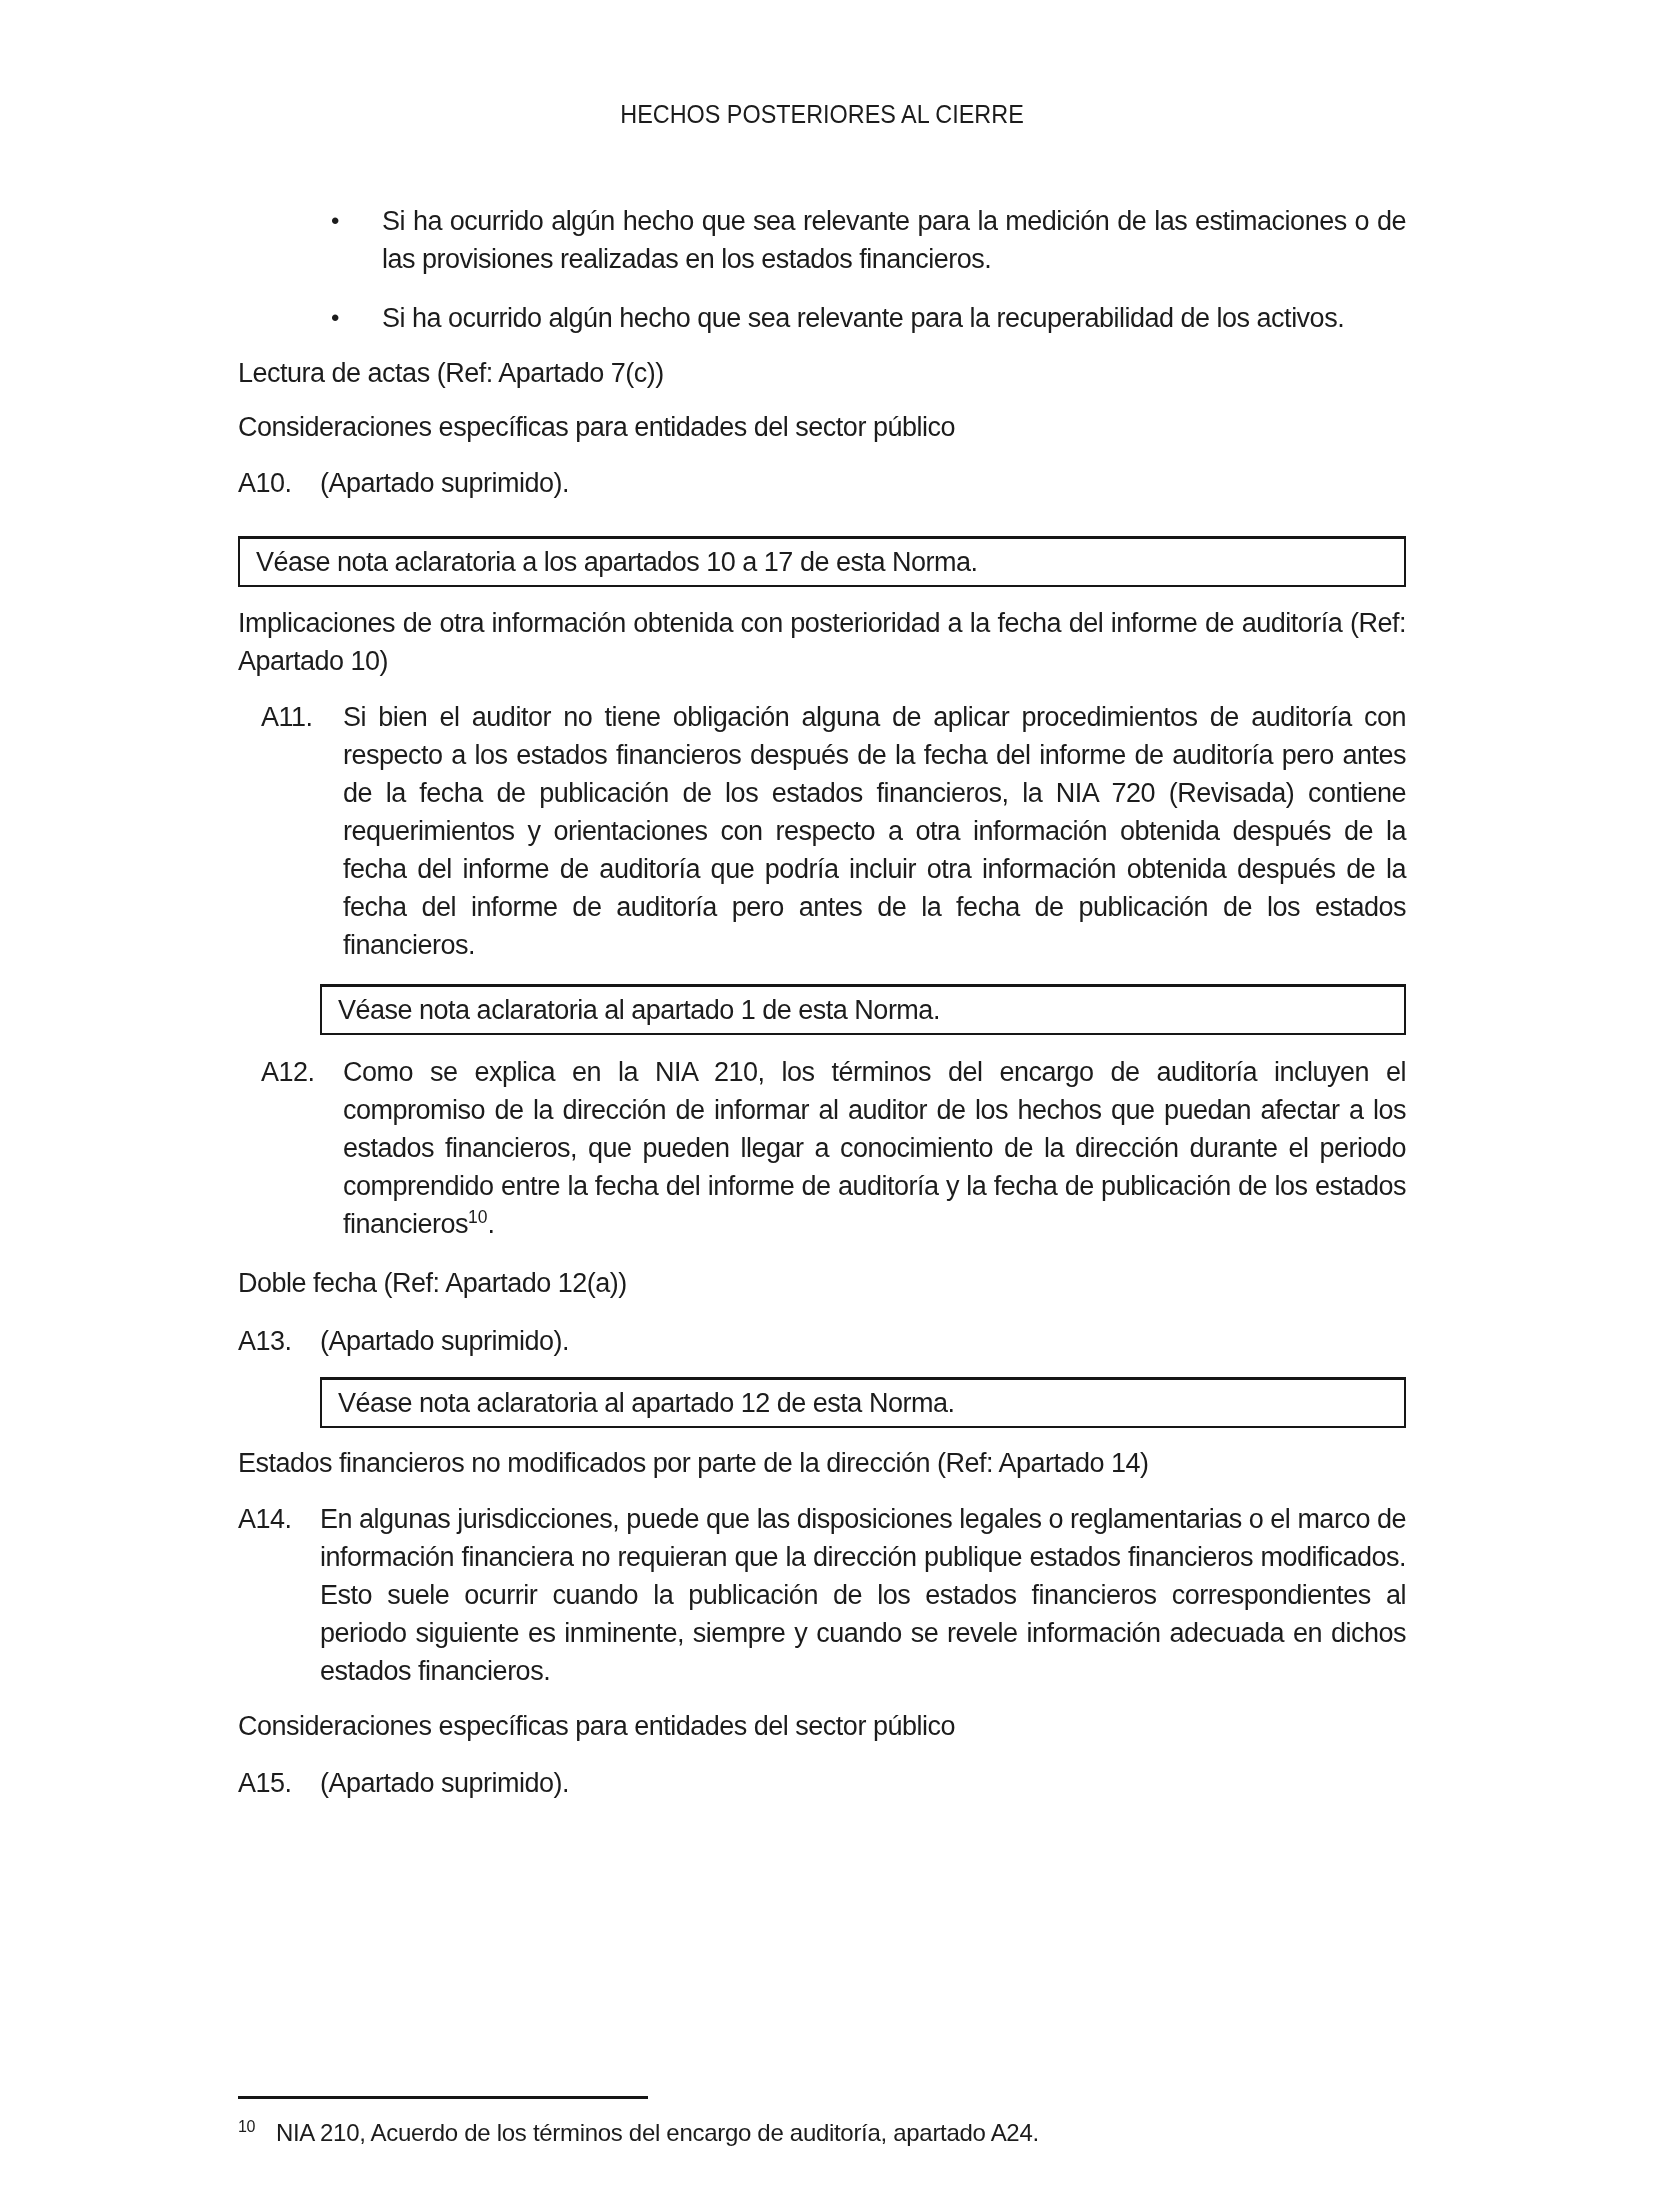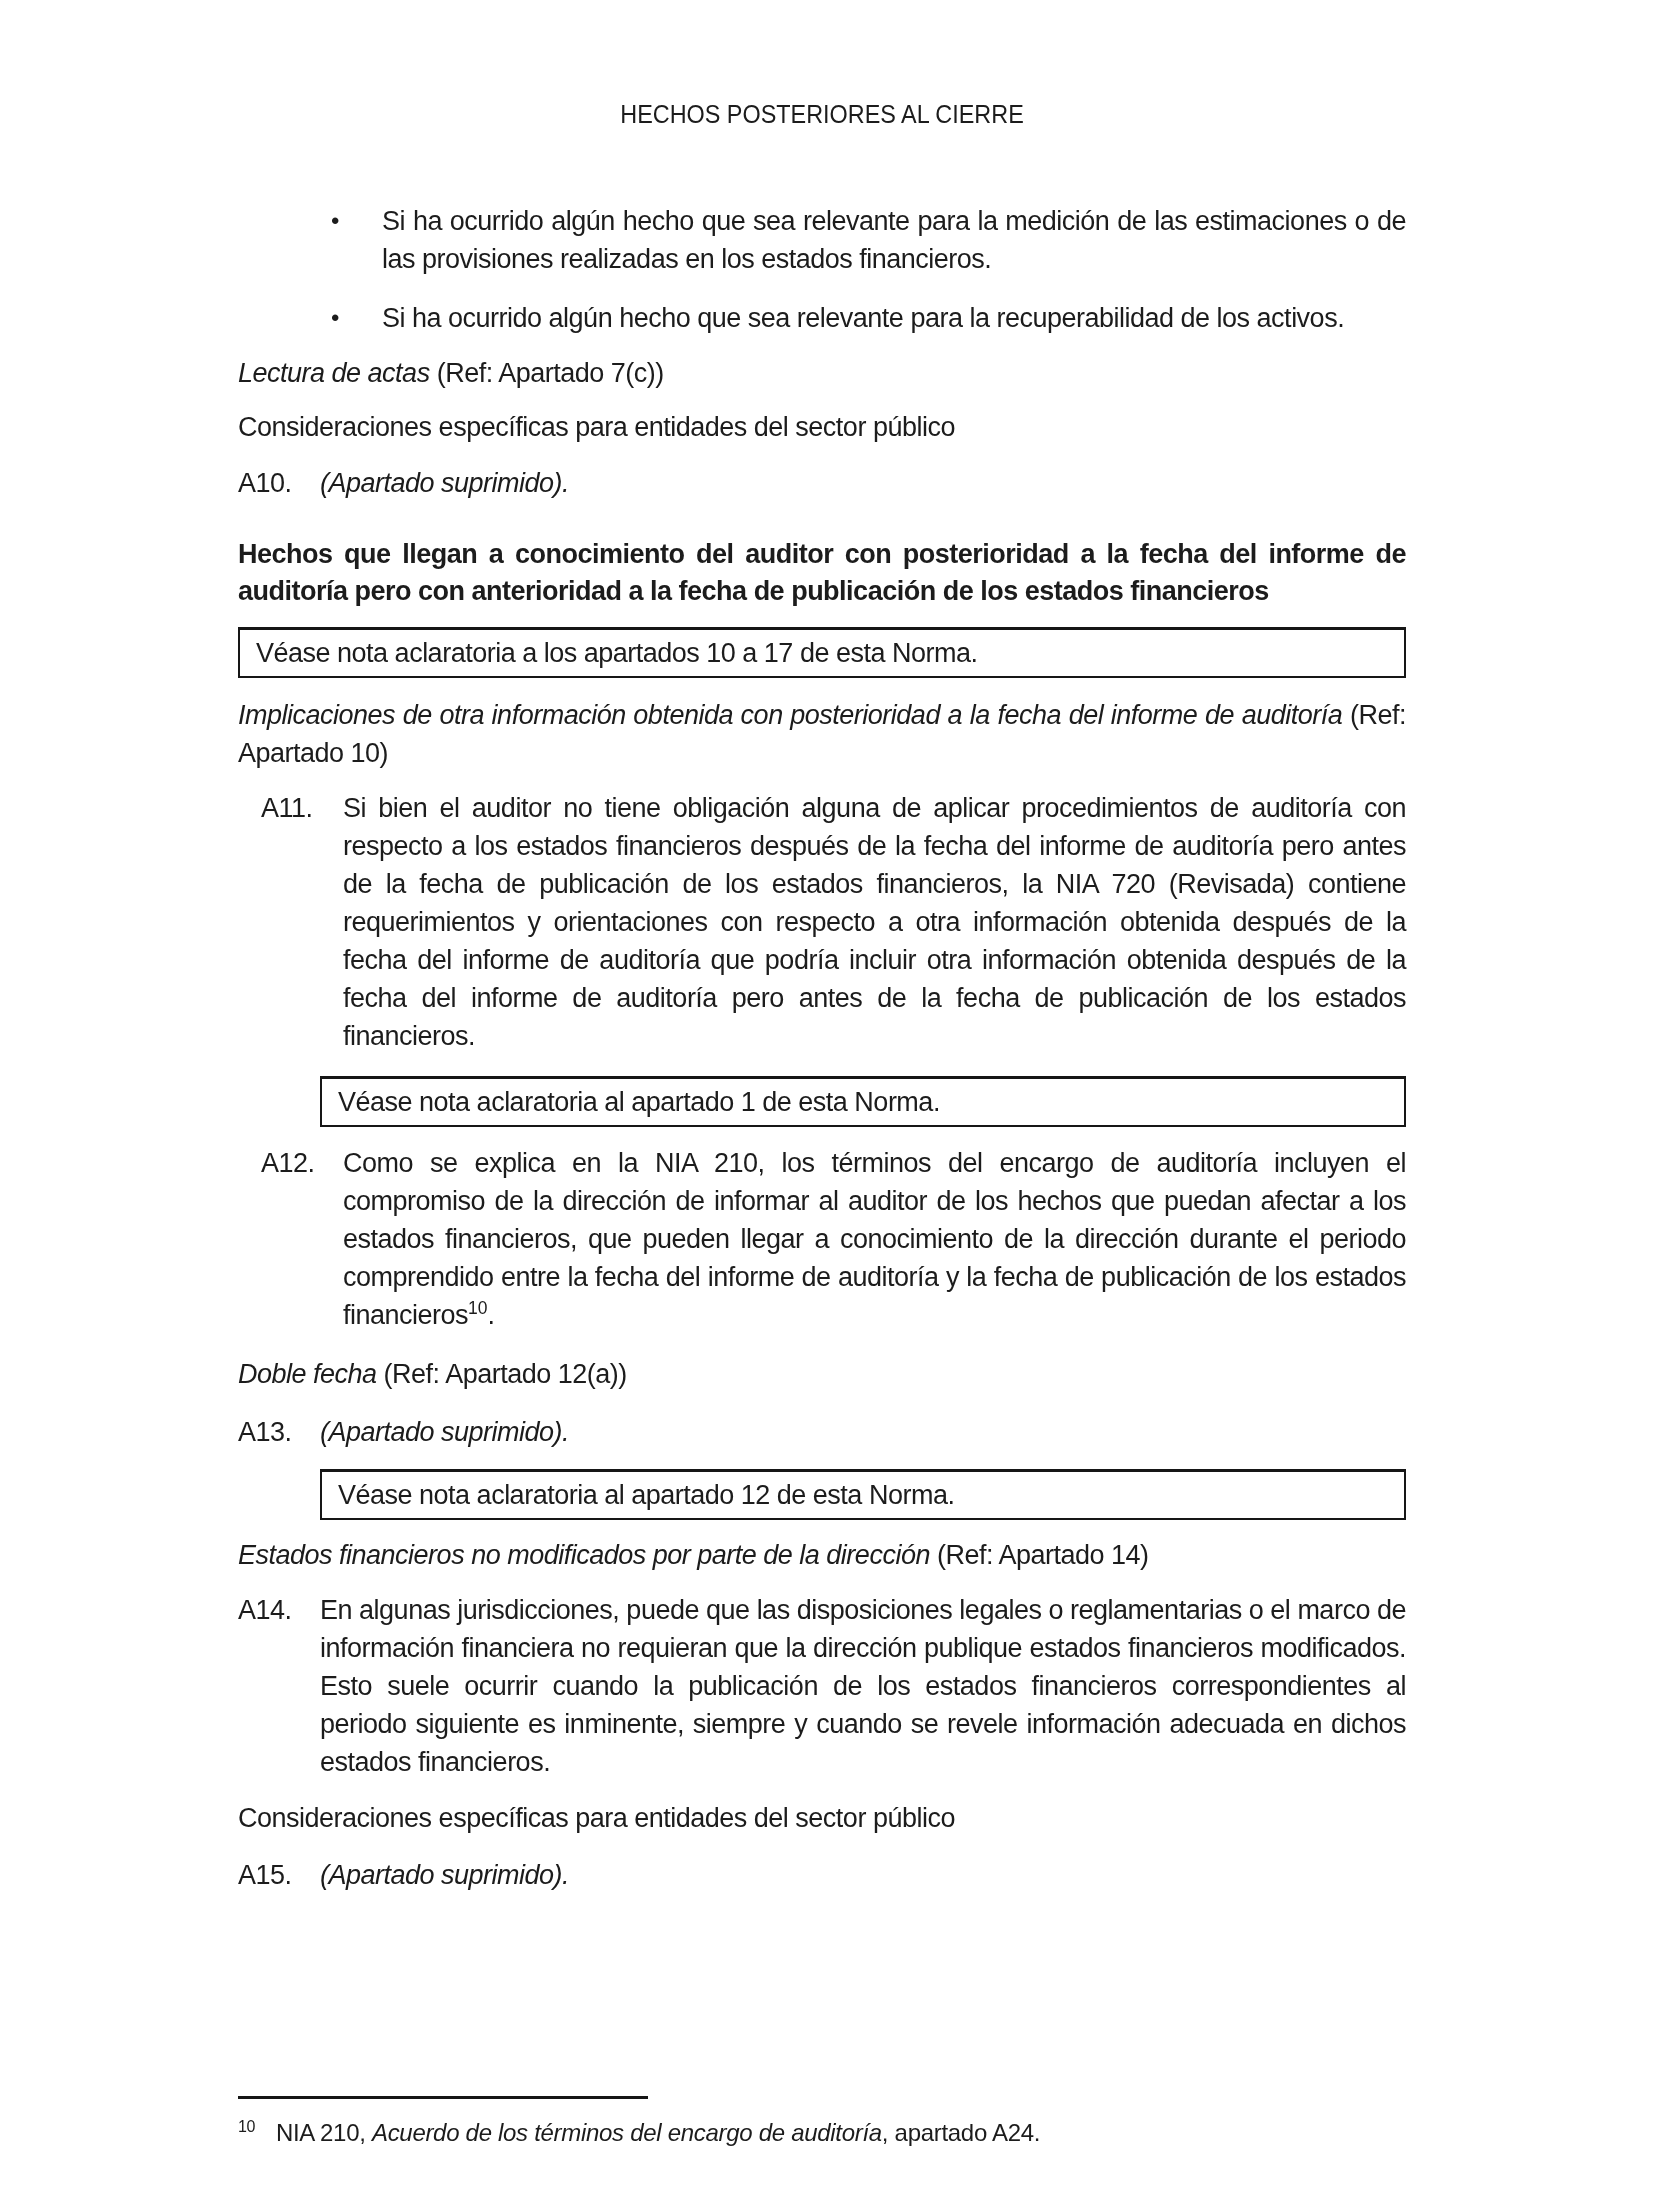--- a/index.html
+++ b/index.html
@@ -23,21 +23,21 @@
     font-weight: 400;
     line-height: 35px;
     text-align: center;
     letter-spacing: 0;
     transform: scaleX(0.9);
     transform-origin: 50% 50%;
     white-space: nowrap;
   }
   p, .block { margin: 0 0 17.5px 0; }
   .just { text-align: justify; }
-  .it { font-style: italic; }
+  .it { }
 
   .bullets { margin-bottom: 17.5px; }
   .bullet { position: relative; padding-left: 144px; margin-bottom: 20.7px; }
   .bullet:last-child { margin-bottom: 0; }
   .bullet .dot { position: absolute; left: 93px; top: 0; font-size: 24px; }
 
   .apara { position: relative; padding-left: 82px; margin-bottom: 19px; }
   .plabel { position: absolute; left: 0; top: 0; }
 
   .bold-heading { font-weight: 700; line-height: 37px; }
@@ -89,21 +89,20 @@
 
   <p class="heading mb20"><span class="it">Lectura de actas</span><span> (Ref: Apartado 7(c))</span></p>
 
   <p class="heading mb22">Consideraciones específicas para entidades del sector público</p>
 
   <div class="apara mb28">
     <span class="plabel">A10.</span>
     <div class="pbody"><span class="it">(Apartado suprimido).</span></div>
   </div>
 
-  <p class="bold-heading just mb22">Hechos que llegan a conocimiento del auditor con posterioridad a la fecha del informe de auditoría pero con anterioridad a la fecha de publicación de los estados financieros</p>
 
   <div class="note-box">
     <span>Véase nota aclaratoria a los apartados 10 a 17 de esta Norma.</span>
   </div>
 
   <p class="heading just mb22"><span class="it">Implicaciones de otra información obtenida con posterioridad a la fecha del informe de auditoría</span><span> (Ref: Apartado 10)</span></p>
 
   <div class="apara mb26">
     <span class="plabel">A11.</span>
     <div class="pbody just">Si bien el auditor no tiene obligación alguna de aplicar procedimientos de auditoría con respecto a los estados financieros después de la fecha del informe de auditoría pero antes de la fecha de publicación de los estados financieros, la NIA 720 (Revisada) contiene requerimientos y orientaciones con respecto a otra información obtenida después de la fecha del informe de auditoría que podría incluir otra información obtenida después de la fecha del informe de auditoría pero antes de la fecha de publicación de los estados financieros.</div>

